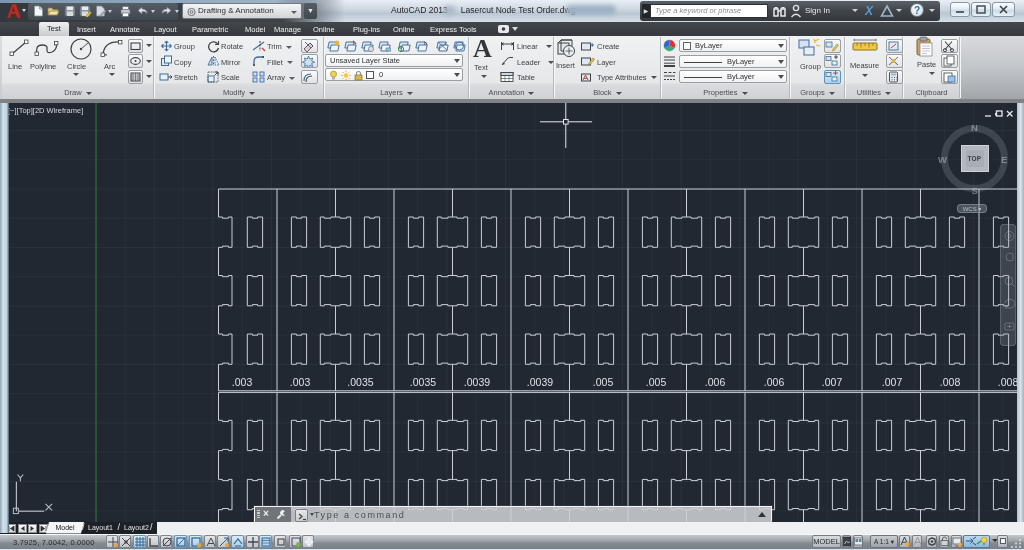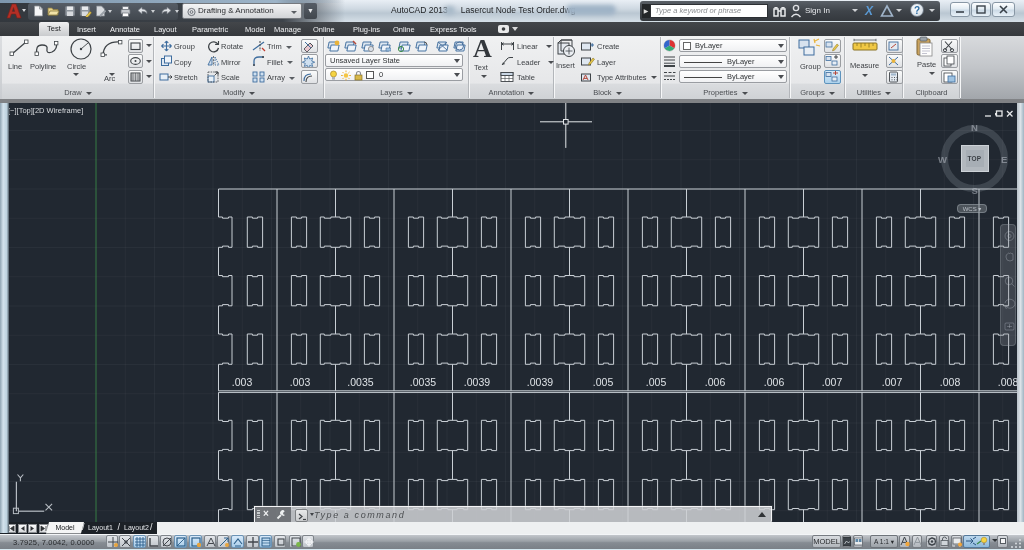--- a/index.html
+++ b/index.html
@@ -39,21 +39,21 @@
 
 #gray-strip{left:0;top:99px;width:1024px;height:4px;background:#808285;}
 #canvas{left:0;top:103px;width:1024px;height:419px;background:#212831;overflow:hidden;}
 #vplabel{left:8px;top:2.5px;color:#d7dadd;font-size:7.5px;}
 #leftedge{left:0;top:103px;width:9px;height:430px;background:linear-gradient(90deg,#8fa4b2 0%,#d3e2ec 35%,#bdd2df 75%,#4d5a64 100%);z-index:3;}
 #rightsb{left:1017px;top:103px;width:7px;height:419px;background:linear-gradient(90deg,#b9c2c9,#dbe2e8 50%,#9fb4c2);}
 
 #cmdbar{left:254px;top:403px;width:517.5px;height:17.5px;background:rgba(206,208,211,.87);border:1px solid rgba(255,255,255,.85);border-radius:0 0 4px 0;box-shadow:0 0 0 1px rgba(90,95,100,.25);}
 #cmdgrip{position:absolute;left:0;top:0;width:36px;height:15.5px;background:rgba(104,108,112,.9);}
 #cmdbar .ico{position:absolute;top:1.5px;width:13px;height:13px;background:linear-gradient(180deg,#e8e9ea,#c9cbcd);border:1px solid #7e8184;border-radius:2px;}
-#cmdtext{position:absolute;left:59px;top:3px;font-size:9px;font-style:italic;color:#4c4f52;letter-spacing:1.6px;}
+#cmdtext{position:absolute;left:59px;top:3px;font-size:9px;color:#4c4f52;letter-spacing:1.6px;}
 #cmdup{position:absolute;right:5px;top:5px;width:0;height:0;border-left:4px solid transparent;border-right:4px solid transparent;border-bottom:5px solid #303336;}
 
 #vc-ring{left:941px;top:22px;width:67px;height:67px;border-radius:50%;border:7.5px solid rgba(165,173,181,.22);}
 .vcl{position:absolute;color:rgba(185,192,200,.55);font-weight:bold;font-size:9.5px;}
 #vc-sq{left:960.5px;top:42px;width:28px;height:27px;background:#b2b8be;border:1px solid #cdd2d7;}
 #vc-sq .inner{position:absolute;left:4px;top:4px;right:4px;bottom:4px;background:#a7aeb5;font-size:6.5px;font-weight:bold;color:#3a3f45;text-align:center;line-height:17px;letter-spacing:.2px;}
 #wcs{left:957px;top:101px;width:30px;height:9px;background:rgba(130,137,145,.45);border:1px solid rgba(160,167,175,.5);border-radius:4px;color:#b9bfc6;font-size:6px;line-height:8px;text-align:center;}
 #navbar{left:1000px;top:121px;width:16px;height:122px;background:rgba(145,151,159,.26);border:1px solid rgba(168,175,183,.28);border-radius:4px;}
 
 #tabstrip{left:0;top:522px;width:1024px;height:11.5px;background:#eef0f1;}
@@ -269,21 +269,21 @@
 <div class="ritem" style="left:67px;top:61px;">Circle</div>
 <div class="abs" style="left:73px;top:73px;width:0;height:0;border-left:3px solid transparent;border-right:3px solid transparent;border-top:3.5px solid #4a4d51;"></div>
 <div class="abs" style="left:100px;top:38px;">
     <svg width="24" height="20">
       <path d="M3 17 Q4 3 20 4" fill="none" stroke="#3e4347" stroke-width="1.3"></path>
       <rect x="1" y="15" width="3.4" height="3.4" fill="#fff" stroke="#3e4347" stroke-width=".8"></rect>
       <rect x="18.5" y="2.5" width="3.4" height="3.4" fill="#fff" stroke="#3e4347" stroke-width=".8"></rect>
       <circle cx="6" cy="16.8" r=".9" fill="#3e4347"></circle>
     </svg>
   </div>
-<div class="ritem" style="left:104px;top:61px;margin-top:12px;">Arc</div>
+<div class="ritem" style="left:104px;top:61px;">Arc</div>
 <div class="abs" style="left:109px;top:73px;width:0;height:0;border-left:3px solid transparent;border-right:3px solid transparent;border-top:3.5px solid #4a4d51;"></div>
 <div class="abs" style="left:128px;top:38.5px;width:15px;height:14px;background:linear-gradient(180deg,#fafbfb,#dfe1e4);border:1px solid #9a9da1;border-radius:2px;">
     <svg width="13" height="12">
       <rect x="2" y="3" width="9" height="6.5" fill="none" stroke="#3e4347" stroke-width="1.1"></rect>
     </svg>
   </div>
 <div class="abs" style="left:146px;top:44px;width:0;height:0;border-left:3px solid transparent;border-right:3px solid transparent;border-top:3.5px solid #4a4d51;"></div>
 <div class="abs" style="left:128px;top:54px;width:15px;height:14px;background:linear-gradient(180deg,#fafbfb,#dfe1e4);border:1px solid #9a9da1;border-radius:2px;">
     <svg width="13" height="12">
       <ellipse cx="6.5" cy="6" rx="4.8" ry="3.4" fill="none" stroke="#3e4347" stroke-width="1.1"></ellipse>

